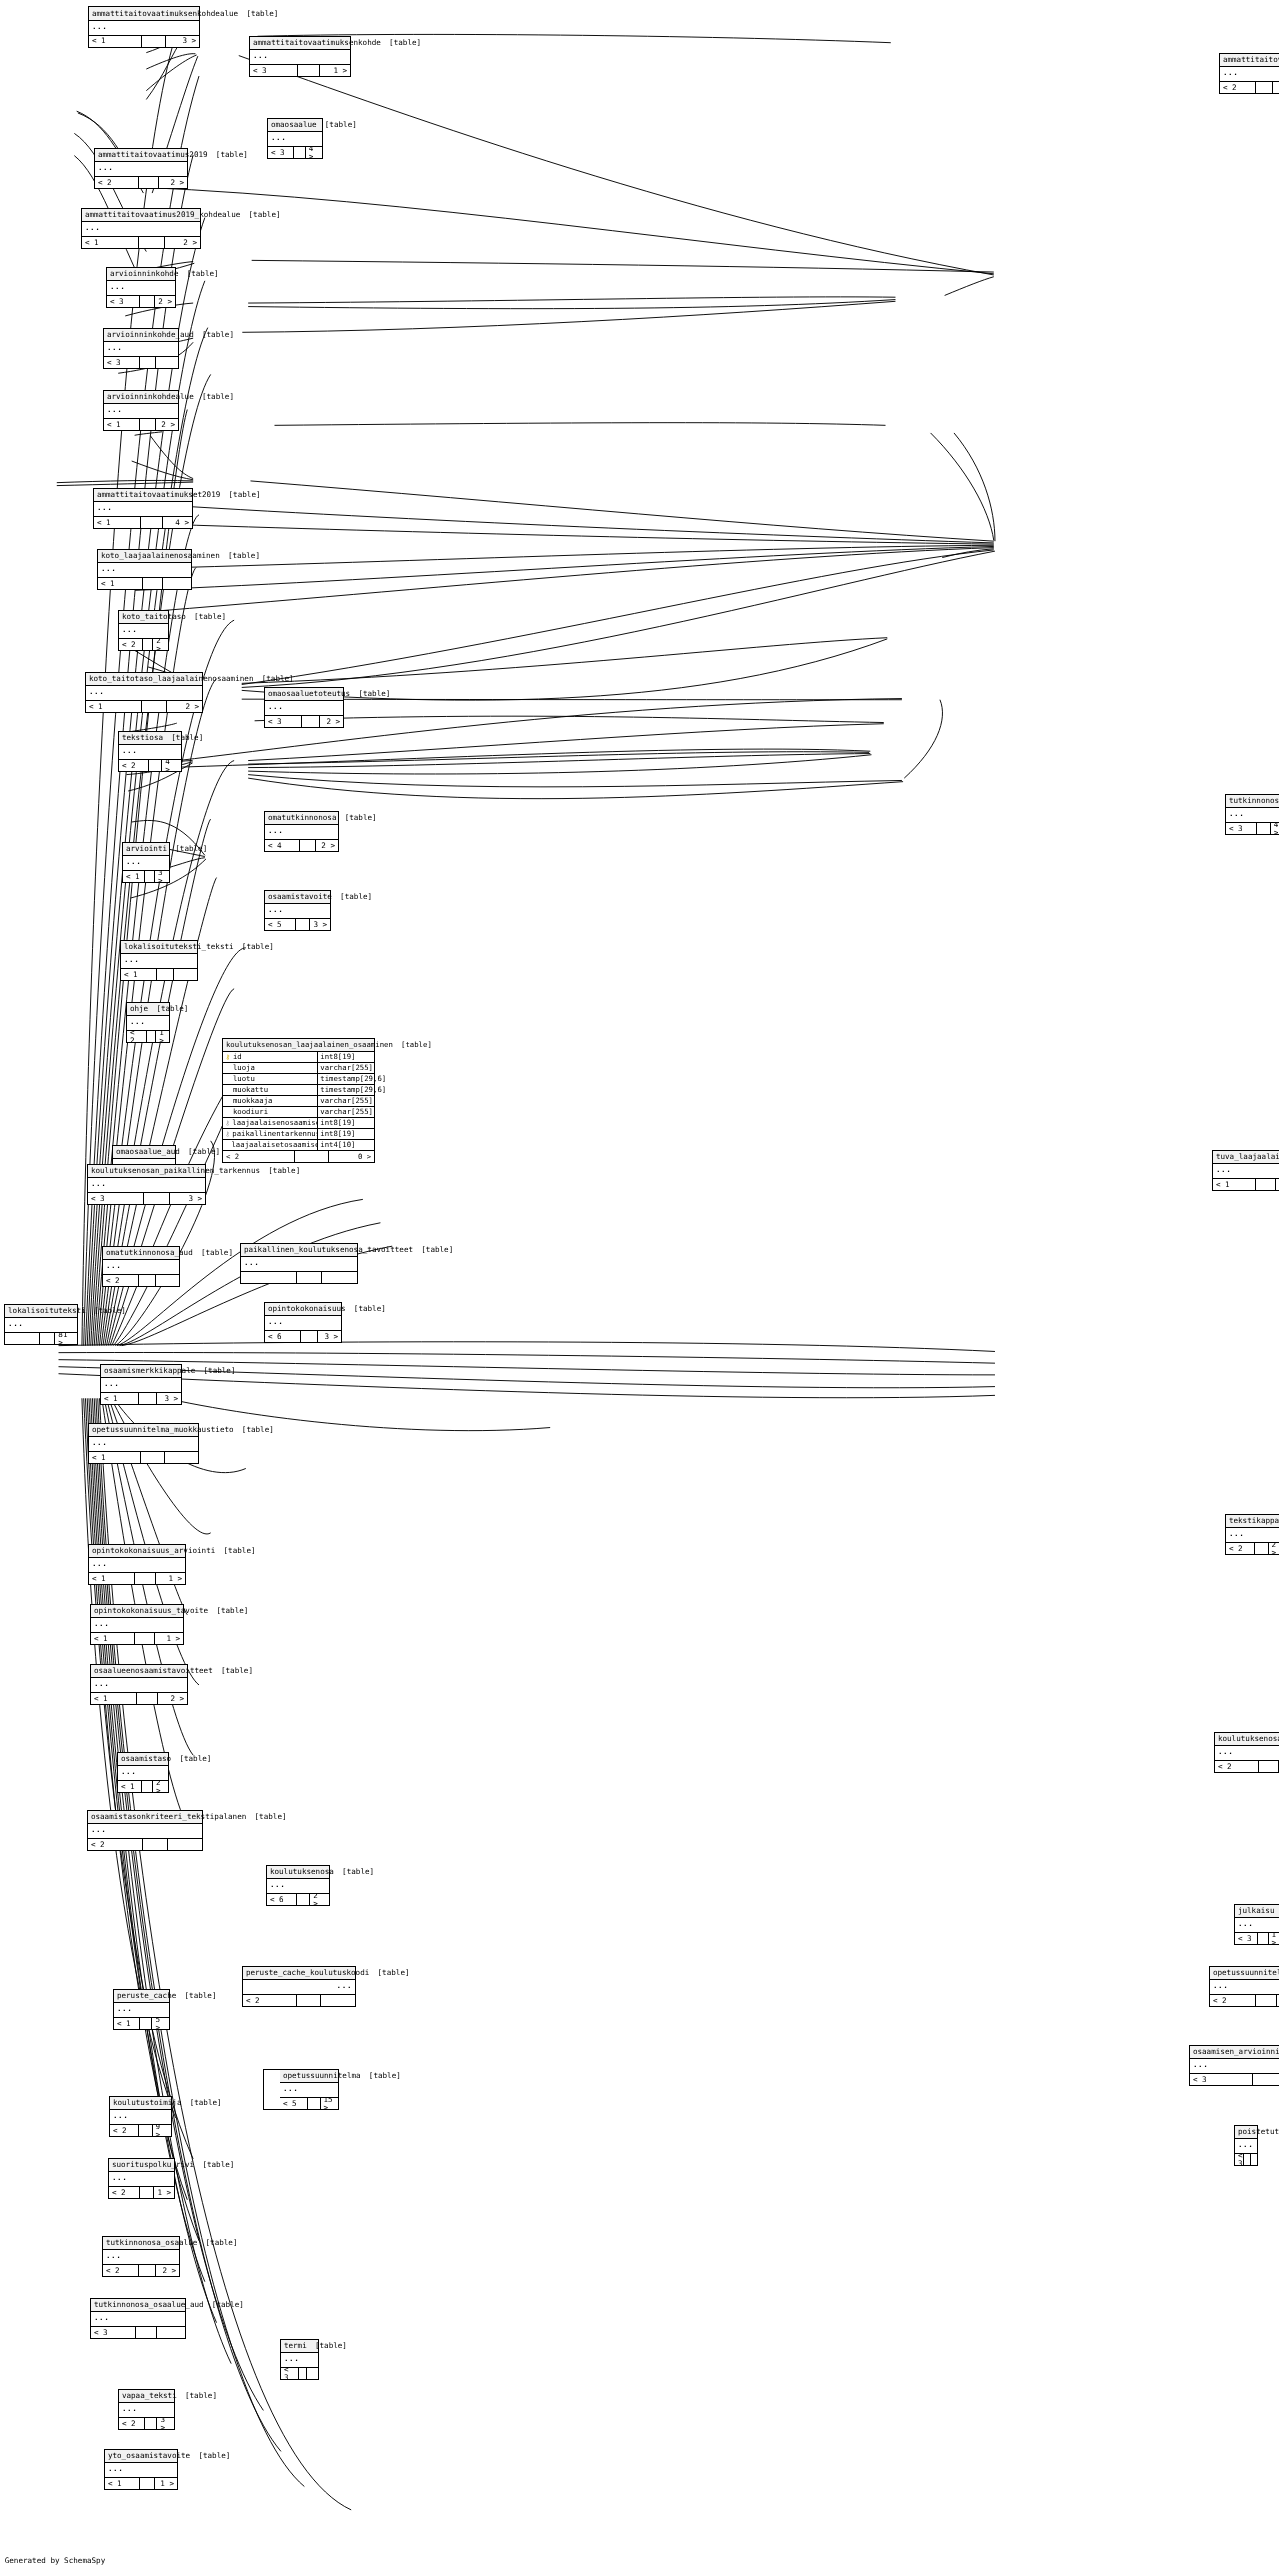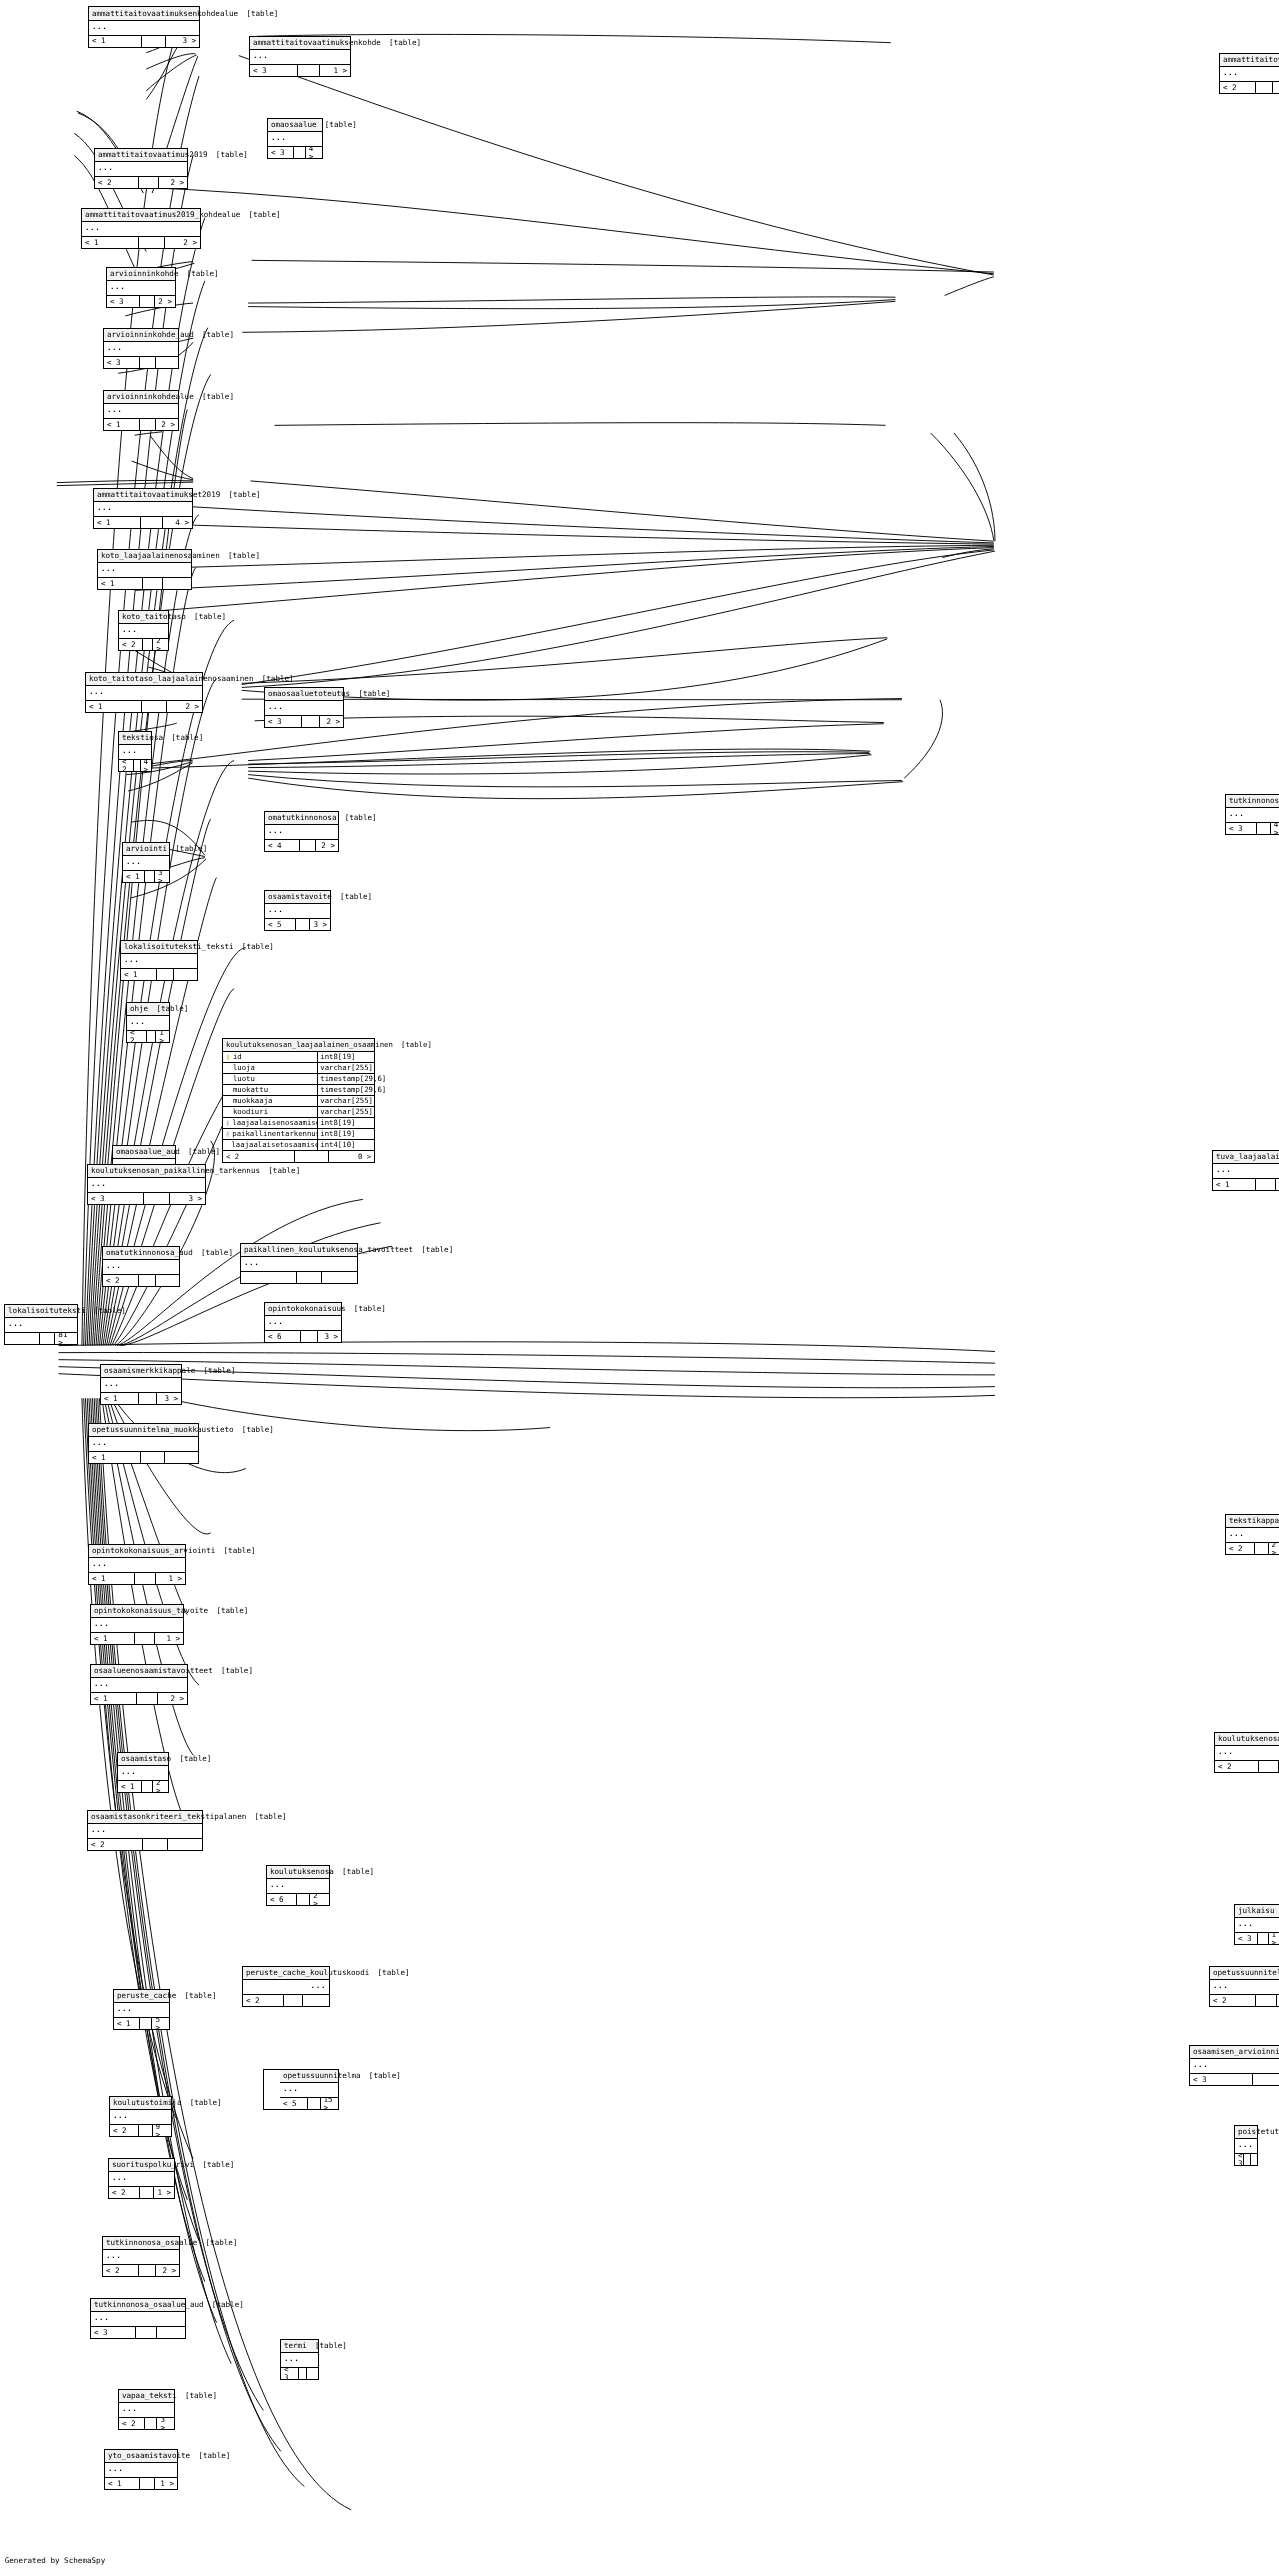--- a/index.html
+++ b/index.html
@@ -314,21 +314,21 @@
         <span class="tname">koto_taitotaso_laajaalainenosaaminen</span>
         <span class="ttype">[table]</span>
       </div>
       <div class="dots">...</div>
       <div class="foot">
         <div class="c c1">&lt; 1</div>
         <div class="c c2"></div>
         <div class="c c3">2 &gt;</div>
       </div>
     </div>
-    <div class="tbl" style="left: 118px; top: 731px; width: 34px;">
+    <div class="tbl" style="left: 118px; top: 731px; width: 64px;">
       <div class="hdr">
         <span class="tname">tekstiosa</span>
         <span class="ttype">[table]</span>
       </div>
       <div class="dots">...</div>
       <div class="foot">
         <div class="c c1">&lt; 2</div>
         <div class="c c2"></div>
         <div class="c c3">4 &gt;</div>
       </div>
@@ -695,21 +695,21 @@
       <div class="hdr">
         <span class="tname">julkaisu</span>
       </div>
       <div class="dots">...</div>
       <div class="foot">
         <div class="c c1">&lt; 3</div>
         <div class="c c2"></div>
         <div class="c c3">1 &gt;</div>
       </div>
     </div>
-    <div class="tbl" style="left: 242px; top: 1966px; width: 88px; text-align: right;">
+    <div class="tbl" style="left: 242px; top: 1966px; width: 114px; text-align: right;">
       <div class="hdr">
         <span class="tname">peruste_cache_koulutuskoodi</span>
         <span class="ttype">[table]</span>
       </div>
       <div class="dots">...</div>
       <div class="foot">
         <div class="c c1">&lt; 2</div>
         <div class="c c2"></div>
         <div class="c c3"></div>
       </div>

